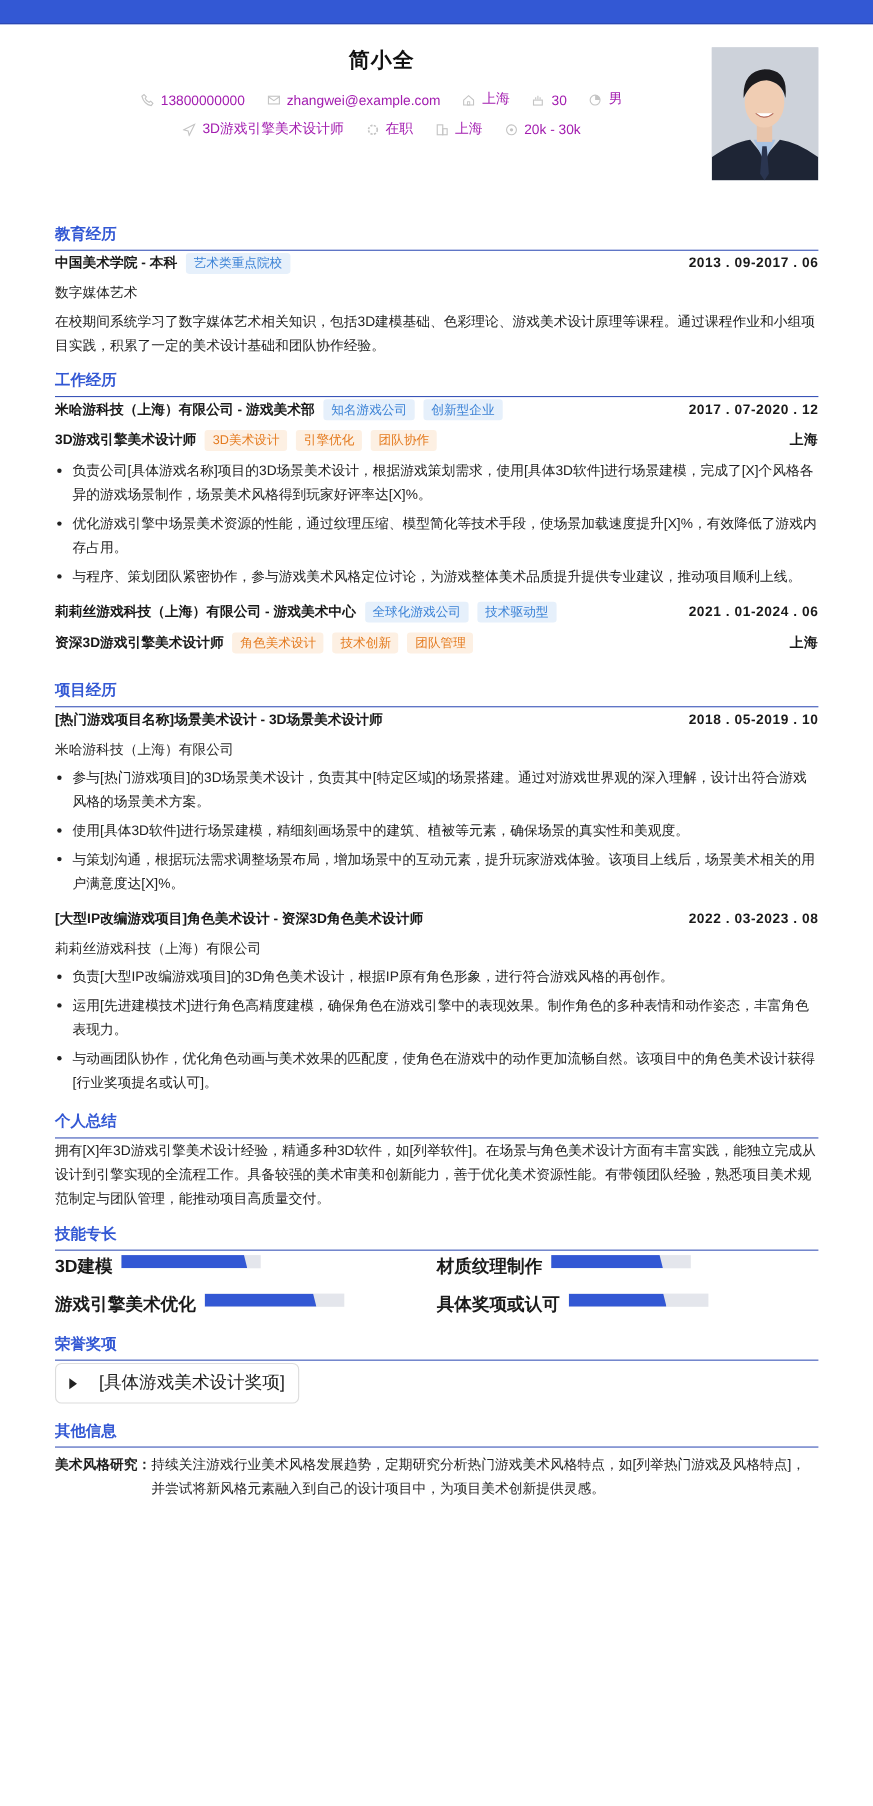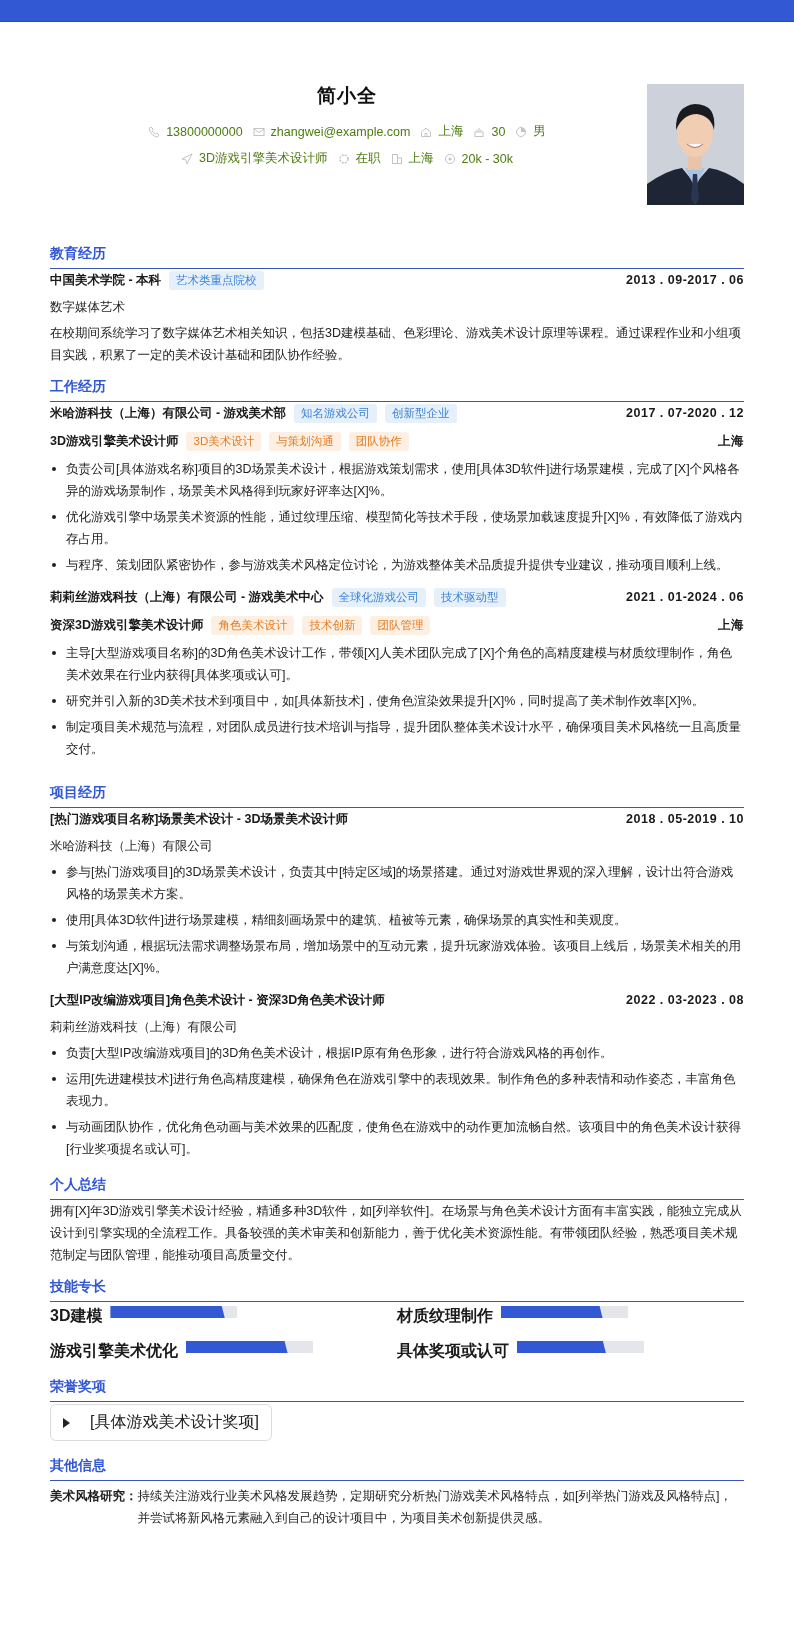--- a/index.html
+++ b/index.html
@@ -1,22 +1,22 @@
 <!DOCTYPE html>
 <html><head>
 <meta charset="utf-8">
 <style>
   * { box-sizing: border-box; margin: 0; padding: 0; }
   html, body { width: 794px; background: #ffffff; }
   body { font-family: "Liberation Sans", "DejaVu Sans", sans-serif; color: #1f1f1f; font-size: 13px; }
   .topbar { height: 22px; background: #3358d4; border-bottom: 1px solid #2a47b0; }
   .page { padding: 0 50px 0 50px; position: relative; }
-  .header { position: relative; height: 170px; margin-top: 41px; }
+  .header { position: relative; height: 170px; }
   .name { text-align: center; font-size: 19px; font-weight: bold; padding-top: 20px; letter-spacing: 1px; color: #111; margin-right: 120px; margin-left: 20px;}
-  .info-row { display: flex; justify-content: center; align-items: center; gap: 10px; font-size: 12.5px; color: #4d7c0f; margin-right: 100px; }
+  .info-row { display: flex; justify-content: center; align-items: center; gap: 20px; font-size: 12.5px; color: #a21caf; margin-right: 100px; }
   .info-row.r1 { margin-top: 14px; }
   .info-row.r2 { margin-top: 10px; }
   .info-item { display: flex; align-items: center; gap: 6px; }
   .ic { width: 12px; height: 12px; display: inline-flex; align-items: center; justify-content: center; color: #bdbdbd; font-size: 10px; }
   .ic svg { width: 12px; height: 12px; }
   .photo { position: absolute; right: 0; top: 21px; width: 97px; height: 121px; background: #c9ced6; overflow: hidden; }
   .photo svg { width: 100%; height: 100%; display: block; }
 
   .section { margin-top: 12px; }
   .sec-title { color: #3358d4; font-size: 14px; font-weight: bold; padding-bottom: 5px; border-bottom: 1.5px solid #3a55b8; }
@@ -176,21 +176,21 @@
           <span>米哈游科技（上海）有限公司 - 游戏美术部</span>
           <span class="tag blue">知名游戏公司</span>
           <span class="tag blue">创新型企业</span>
         </div>
         <span class="date">2017 . 07-2020 . 12</span>
       </div>
       <div class="row mt6">
         <div class="row-left">
           <span>3D游戏引擎美术设计师</span>
           <span class="tag orange">3D美术设计</span>
-          <span class="tag orange">与策划沟通</span>
+          <span class="tag orange">引擎优化</span>
           <span class="tag orange">团队协作</span>
         </div>
         <span class="date">上海</span>
       </div>
       <ul class="bullets">
         <li>负责公司[具体游戏名称]项目的3D场景美术设计，根据游戏策划需求，使用[具体3D软件]进行场景建模，完成了[X]个风格各异的游戏场景制作，场景美术风格得到玩家好评率达[X]%。</li>
         <li>优化游戏引擎中场景美术资源的性能，通过纹理压缩、模型简化等技术手段，使场景加载速度提升[X]%，有效降低了游戏内存占用。</li>
         <li>与程序、策划团队紧密协作，参与游戏美术风格定位讨论，为游戏整体美术品质提升提供专业建议，推动项目顺利上线。</li>
       </ul>
     </div>
@@ -206,25 +206,20 @@
       </div>
       <div class="row mt6">
         <div class="row-left">
           <span>资深3D游戏引擎美术设计师</span>
           <span class="tag orange">角色美术设计</span>
           <span class="tag orange">技术创新</span>
           <span class="tag orange">团队管理</span>
         </div>
         <span class="date">上海</span>
       </div>
-      <ul class="bullets">
-        <li>主导[大型游戏项目名称]的3D角色美术设计工作，带领[X]人美术团队完成了[X]个角色的高精度建模与材质纹理制作，角色美术效果在行业内获得[具体奖项或认可]。</li>
-        <li>研究并引入新的3D美术技术到项目中，如[具体新技术]，使角色渲染效果提升[X]%，同时提高了美术制作效率[X]%。</li>
-        <li>制定项目美术规范与流程，对团队成员进行技术培训与指导，提升团队整体美术设计水平，确保项目美术风格统一且高质量交付。</li>
-      </ul>
     </div>
   </div>
 
   <div class="section" style="margin-top:24px">
     <div class="sec-title">项目经历</div>
 
     <div class="job">
       <div class="row">
         <div class="row-left">
             <span>[热门游戏项目名称]场景美术设计 - 3D场景美术设计师</span>

